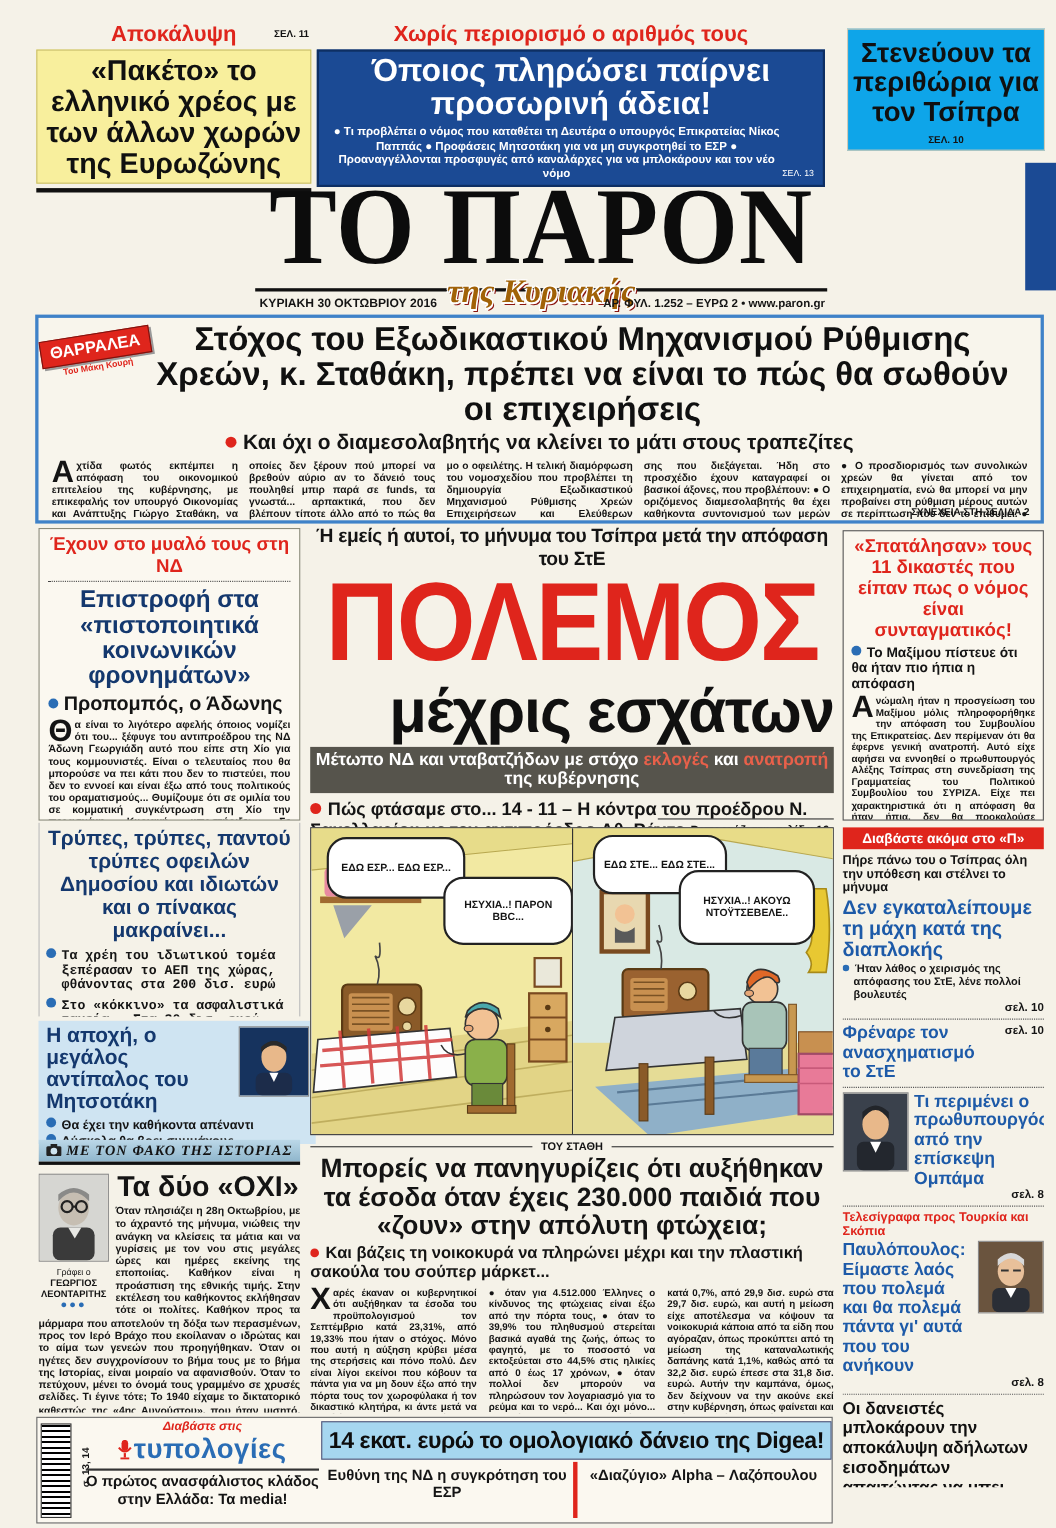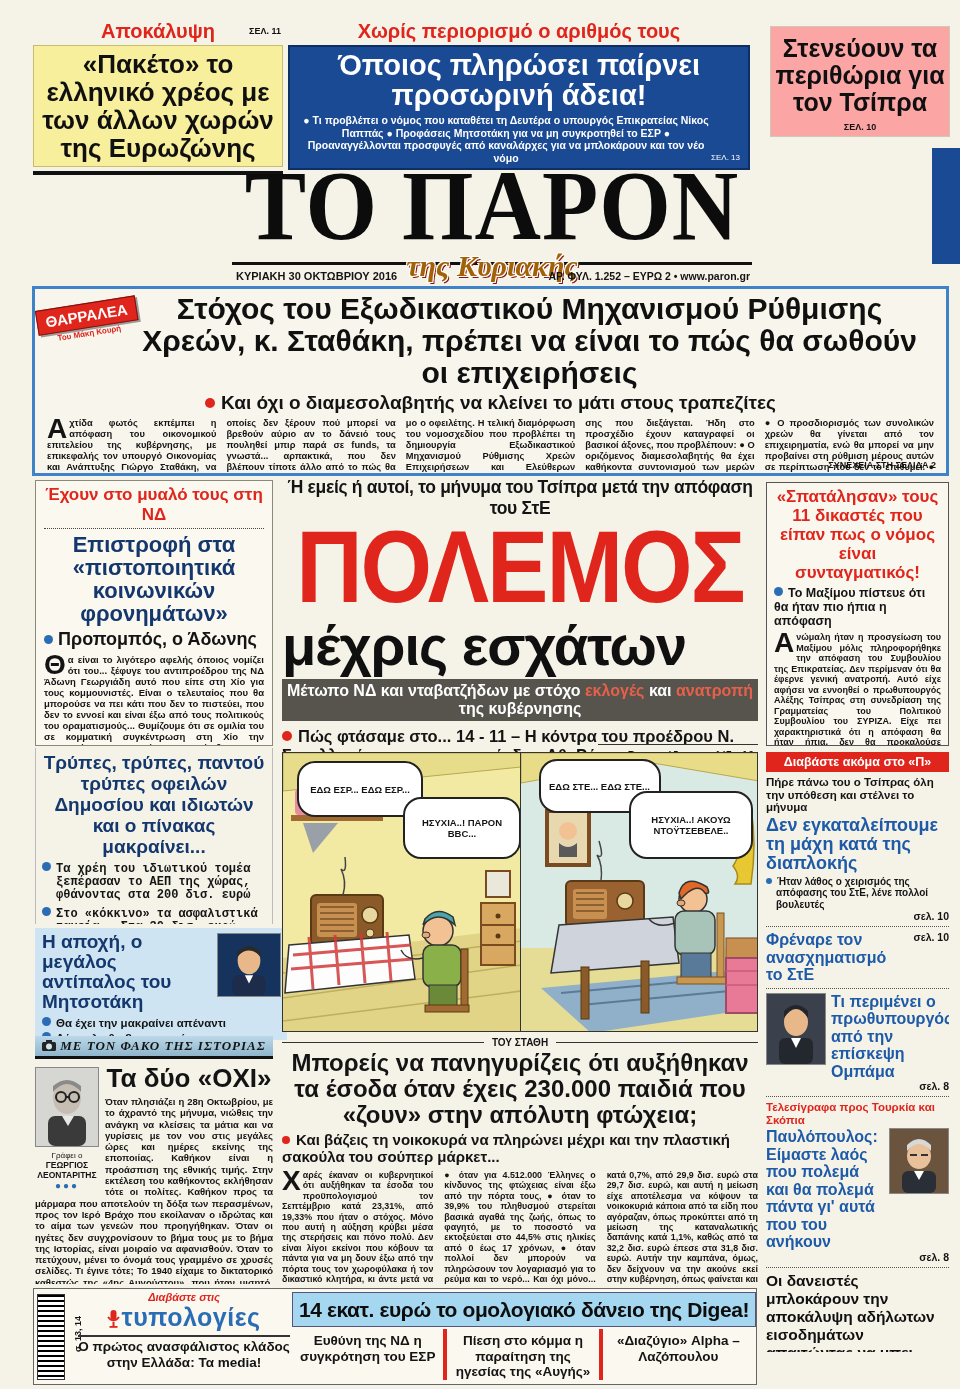--- a/index.html
+++ b/index.html
@@ -10,21 +10,21 @@
   .tl{left:33px;top:20px;width:250px;border-bottom:4px solid #111;padding-bottom:4px;}
   .tl-kick{position:relative;font-size:20px;color:#df251c;font-weight:bold;}
   .tl-ref{position:absolute;right:2px;top:6px;font-size:9px;color:#111;font-weight:bold;}
   .tl-yellow{background:#f8ef9d;border:1px solid #c8bd6a;margin-top:2px;padding:4px 2px;font-size:26px;line-height:28px;font-weight:bold;color:#101010;}
   .tc{left:288px;top:20px;width:462px;}
   .tc-kick{font-size:20px;color:#df251c;font-weight:bold;}
   .tc-blue{background:#1b4a94;border:2px solid #0e2f63;margin-top:2px;padding:3px 8px 4px;color:#fff;}
   .tc-h{font-size:29px;line-height:30px;font-weight:bold;}
   .tc-deck{font-size:10.5px;line-height:12.5px;font-weight:bold;margin-top:4px;position:relative;padding-right:26px;}
   .tc-ref{position:absolute;right:0;bottom:0;font-size:8px;font-weight:normal;}
-  .tr{left:770px;top:26px;width:180px;background:#fca5a5;border:1px solid #cfc9b4;padding:8px 2px 4px;}
+  .tr{left:770px;top:26px;width:180px;background:#0ea5e9;border:1px solid #cfc9b4;padding:8px 2px 4px;}
   .tr-h{font-size:25px;line-height:27px;font-weight:bold;color:#101010;}
   .tr-ref{font-size:9px;font-weight:bold;margin-top:6px;}
   
   .blue-strip{left:932px;top:148px;width:28px;height:116px;background:#1b4a94;}
   .mast{left:232px;top:156px;width:520px;}
   .mast-title{font-family:"Liberation Serif",serif;font-weight:bold;font-size:92px;line-height:92px;letter-spacing:1px;text-align:center;color:#0c0c0c;transform:scaleY(1.08);transform-origin:top;}
   .mast-row{position:relative;border-top:3px solid #111;border-bottom:1px solid #111;margin-top:14px;height:24px;}
   .mast-date{position:absolute;left:4px;top:5px;font-size:11px;font-weight:bold;}
   .mast-ed{position:absolute;left:50%;transform:translateX(-50%);top:-16px;font-family:"Liberation Serif",serif;font-style:italic;font-weight:bold;font-size:30px;color:#a16207;text-shadow:-1px -1px 0 #fff,1px -1px 0 #fff,-1px 1px 0 #fff,1px 1px 0 #fff,2px 2px 0 #8a1410;}
   .mast-issue{position:absolute;right:2px;top:5px;font-size:10.5px;font-weight:bold;}
@@ -44,21 +44,21 @@
   
   .nd{left:35px;top:480px;width:238px;height:266px;border:1px solid #8a8a7a;background:#fbf8f0;padding:4px 8px;overflow:hidden;}
   .nd-kick{font-size:17px;color:#df251c;font-weight:bold;text-align:center;border-bottom:1px dotted #444;padding-bottom:3px;}
   .nd-h{font-size:22px;line-height:23px;font-weight:bold;color:#14386e;text-align:center;margin:4px 0;}
   .nd-bullet{font-size:18px;font-weight:bold;margin:2px 0 4px;}
   .nd-body{font-size:9.5px;line-height:11px;font-weight:bold;text-align:justify;}
   
   .war{left:282px;top:477px;width:476px;}
   .war-kick{font-size:17.5px;font-weight:bold;text-align:center;letter-spacing:-0.3px;}
   .war-h1{font-size:92px;line-height:86px;font-weight:bold;color:#df251c;text-align:center;letter-spacing:-2px;transform:scaleY(1.1);transform-origin:top;}
-  .war-h2{font-size:56px;line-height:54px;font-weight:bold;color:#101010;text-align:left;margin-top:14px;letter-spacing:-1px;}
+  .war-h2{font-size:56px;line-height:54px;font-weight:bold;color:#101010;text-align:right;margin-top:14px;letter-spacing:-1px;}
   .war-bar{background:#56544c;color:#fff;font-size:16px;font-weight:bold;text-align:center;padding:3px 2px;margin-top:6px;}
   .war-bar .rw{color:#e8604a;}
   .war-bullet{font-size:16.5px;line-height:19px;font-weight:bold;margin-top:6px;position:relative;padding-right:4px;}
   .war-rep{position:absolute;right:0;bottom:0;font-size:11px;font-weight:bold;border-top:1px solid #333;padding:1px 4px 0 30px;}
   
   .spat{left:766px;top:482px;width:183px;height:264px;border:1px solid #555;background:#faf7ee;padding:4px 7px;overflow:hidden;}
   .spat-h{font-size:17px;line-height:19px;font-weight:bold;color:#df251c;text-align:center;}
   .spat-bullet{font-size:12.5px;line-height:14px;font-weight:bold;margin:4px 0;}
   .spat-body{font-size:9px;line-height:10.5px;font-weight:bold;text-align:justify;}
   
@@ -210,21 +210,21 @@
     <svg width="62" height="62" viewBox="0 0 60 60">
         <rect width="60" height="60" fill="#16335e"></rect>
         <ellipse cx="30" cy="26" rx="11" ry="13" fill="#e8b88a"></ellipse>
         <path d="M19 22 Q30 8 41 22 L41 18 Q30 6 19 18 Z" fill="#2a2a2a"></path>
         <path d="M19 21 Q30 11 41 21 L41 17 Q30 7 19 17 Z" fill="#2a2a2a"></path>
         <rect x="14" y="40" width="32" height="20" rx="6" fill="#1c2c4a"></rect>
         <polygon points="26,40 34,40 30,48" fill="#fff"></polygon>
       </svg>
   </div>
   <div style="margin-top:4px;">
-    <div class="abst-li"><span class="dotb"></span><span>Θα έχει την μακραίνει απέναντι</span></div>
+    <div class="abst-li"><span class="dotb"></span><span>Θα έχει την καθήκοντα απέναντι</span></div>
     <div class="abst-li"><span class="dotb"></span><span>Δύσκολα θα βρει συμμάχους</span></div>
 
   </div>
 
 </div>
 
 <div class="abs cart">
   <div class="panel">
     <svg width="238" height="280" viewBox="0 0 238 280">
       <rect width="238" height="280" fill="#f2e9a2"></rect>
@@ -286,21 +286,21 @@
       <path d="M154 170 q-18 6 -26 -4" stroke="#333" stroke-width="1.5" fill="none"></path>
       <rect x="160" y="200" width="30" height="26" fill="#5a7a9a" stroke="#333"></rect>
       <rect x="196" y="160" width="7" height="70" fill="#c89850" stroke="#7a5224"></rect>
       <rect x="156" y="224" width="50" height="7" fill="#c89850" stroke="#7a5224"></rect>
       <rect x="205" y="185" width="33" height="20" fill="#c89050" stroke="#7a4a20"></rect>
       <rect x="205" y="205" width="33" height="55" fill="#e87a98" stroke="#a04a66" stroke-width="2"></rect>
       <path d="M205 218 h33 M205 232 h33" stroke="#c85a7a" stroke-width="1.5"></path>
       <path d="M212 55 q10 14 0 30 q10 14 0 28 q8 10 2 18 l16 0 q6 -40 0 -76 Z" fill="#e8c832" stroke="#a88a18" stroke-width="1.5"></path>
     </svg>
     <div class="bub" style="left:18px;top:6px;width:108px;height:44px;">ΕΔΩ ΣΤΕ... ΕΔΩ ΣΤΕ...</div>
-    <div class="bub" style="right:4px;top:38px;width:110px;height:58px;">ΗΣΥΧΙΑ..! ΑΚΟΥΩ ΝΤΟΫΤΣΕΒΕΛΕ..</div>
+    <div class="bub" style="right:16px;top:38px;width:110px;height:58px;">ΗΣΥΧΙΑ..! ΑΚΟΥΩ ΝΤΟΫΤΣΕΒΕΛΕ..</div>
   </div>
 </div>
 
 <div class="abs rc">
   <div class="rc-redbar">Διαβάστε ακόμα στο «Π»</div>
 
   <div>
     <div class="rc-kick">Πήρε πάνω του ο Τσίπρας όλη την υπόθεση και στέλνει το μήνυμα</div>
     <div class="rc-h1">Δεν εγκαταλείπουμε τη μάχη κατά της διαπλοκής</div>
     <div class="rc-bl"><span class="dotb" style="width:6px;height:6px;"></span><span>Ήταν λάθος ο χειρισμός της απόφασης του ΣτΕ, λένε πολλοί βουλευτές</span></div>
@@ -407,16 +407,15 @@
           <rect x="3.5" y="0" width="6" height="10" rx="3" fill="#df251c"></rect>
           <path d="M1 7 q5.5 7 11 0" stroke="#df251c" stroke-width="1.8" fill="none"></path>
           <rect x="5.5" y="12" width="2" height="4" fill="#df251c"></rect>
           <rect x="2.5" y="16" width="8" height="1.8" fill="#df251c"></rect>
         </svg><span>τυπολογίες</span></div>
     <div class="logo-item">Ο πρώτος ανασφάλιστος κλάδος στην Ελλάδα: Τα media!</div>
   </div>
   <div class="digea">14 εκατ. ευρώ το ομολογιακό δάνειο της Digea!</div>
   <div class="botrow">
     <div>Ευθύνη της ΝΔ η συγκρότηση του ΕΣΡ</div>
-    <div>Πίεση στο κόμμα η παραίτηση της ηγεσίας της «Αυγής»</div>
     <div>«Διαζύγιο» Alpha – Λαζόπουλου</div>
   </div>
 </div>
 
 </body></html>

